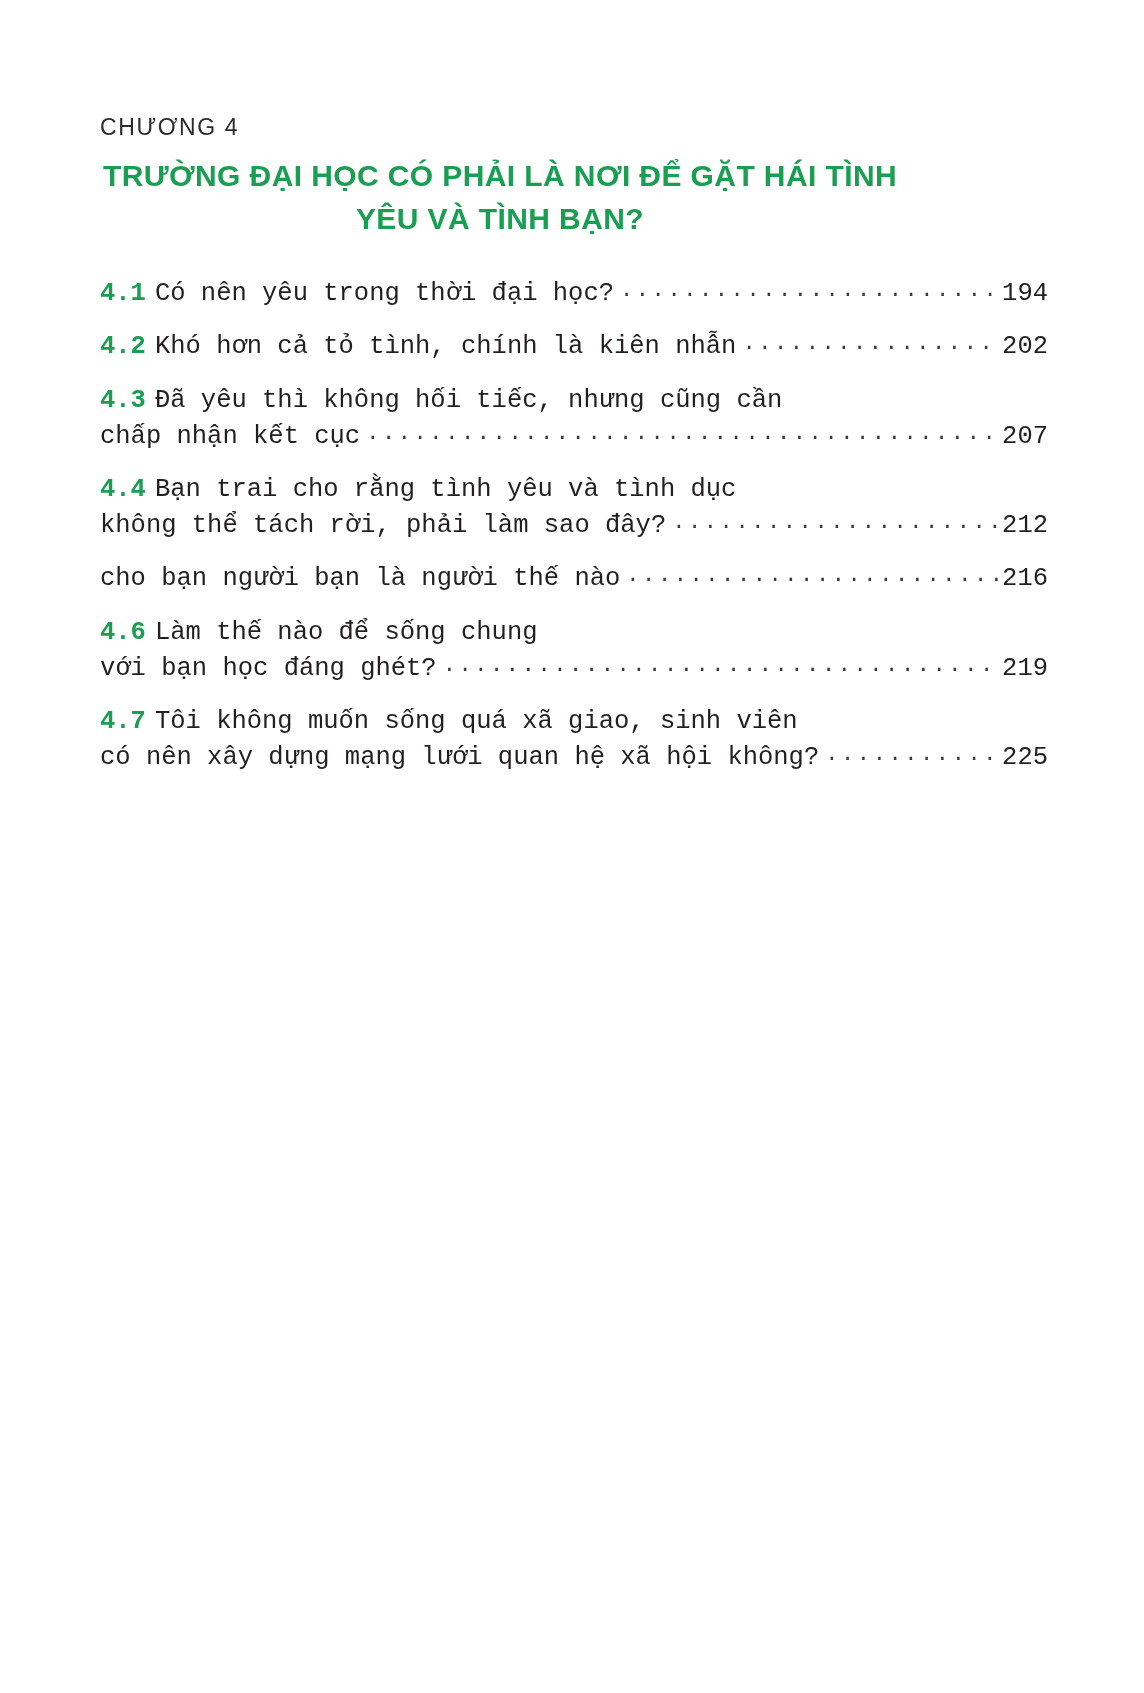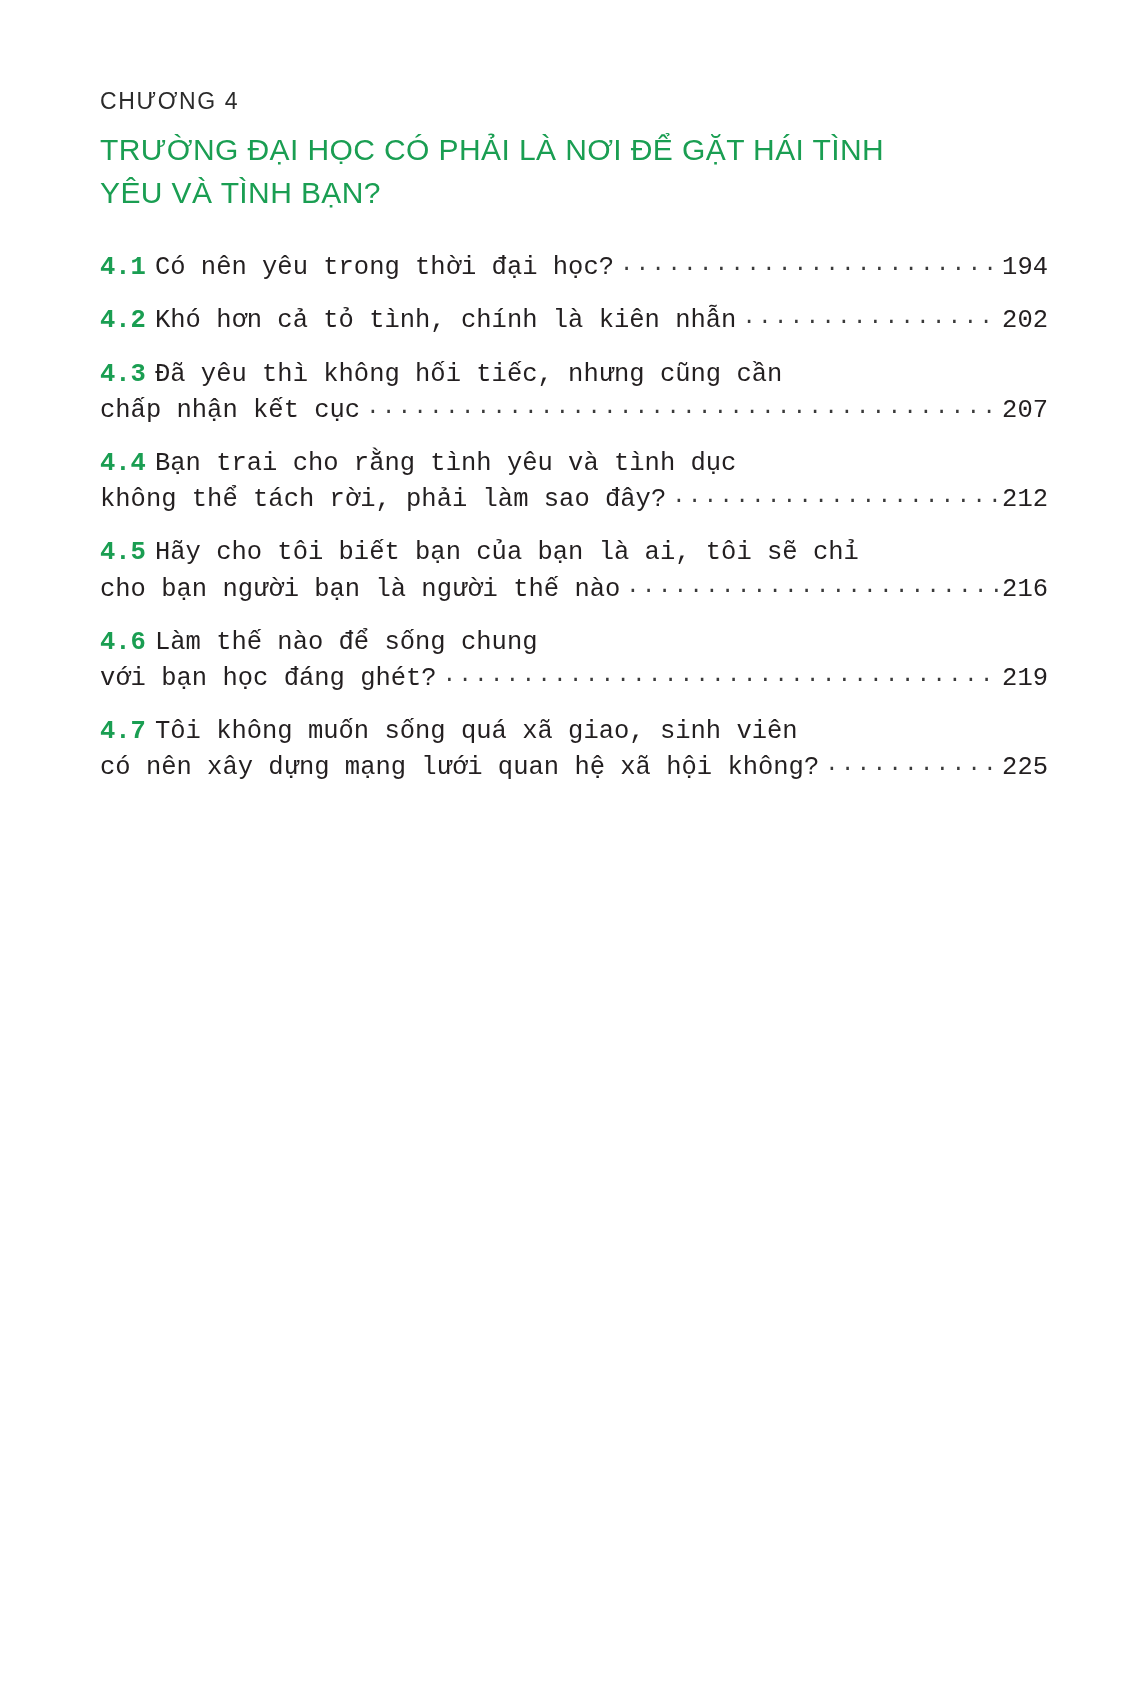--- a/index.html
+++ b/index.html
@@ -12,39 +12,40 @@
     height: 1693px;
     font-family: "Liberation Sans", sans-serif;
     color: #231f20;
     -webkit-font-smoothing: antialiased;
   }
   .page {
     position: relative;
     width: 1144px;
     height: 1693px;
     box-sizing: border-box;
-    padding: 88px 96px 0 100px;
+    padding: 114px 96px 0 100px;
   }
   .chapter-label {
     font-size: 23px;
     letter-spacing: 1.6px;
     color: #2b2b2b;
     font-weight: 400;
     margin: 0 0 14px 0;
     text-transform: uppercase;
   }
   .chapter-title {
     font-size: 30px;
     line-height: 1.42;
-    font-weight: 400;
+    font-weight: 700;
     color: #1a9e52;
     letter-spacing: 0.4px;
     margin: 0 17px 36px 0;
     text-transform: uppercase;
     max-width: 800px;
+    text-align: center;
   }
   .toc {
     margin: 0;
     padding: 0;
     list-style: none;
     font-family: Liberation Mono, monospace;
   }
   .toc-entry {
     margin-bottom: 17px;
   }
@@ -137,24 +138,20 @@
         <span class="toc-text">Bạn trai cho rằng tình yêu và tình dục</span>
       </div>
       <div class="toc-secondline">
         <span class="toc-text">không thể tách rời, phải làm sao đây?</span>
         <span class="dots">........................................................................................................</span>
         <span class="page-num">212</span>
       </div>
     </li>
 
     <li class="toc-entry">
-      <div class="toc-line">
-        <span class="toc-num">4.5</span>
-        <span class="toc-text">Hãy cho tôi biết bạn của bạn là ai, tôi sẽ chỉ</span>
-      </div>
       <div class="toc-secondline">
         <span class="toc-text">cho bạn người bạn là người thế nào</span>
         <span class="dots">........................................................................................................</span>
         <span class="page-num">216</span>
       </div>
     </li>
 
     <li class="toc-entry">
       <div class="toc-line">
         <span class="toc-num">4.6</span>

